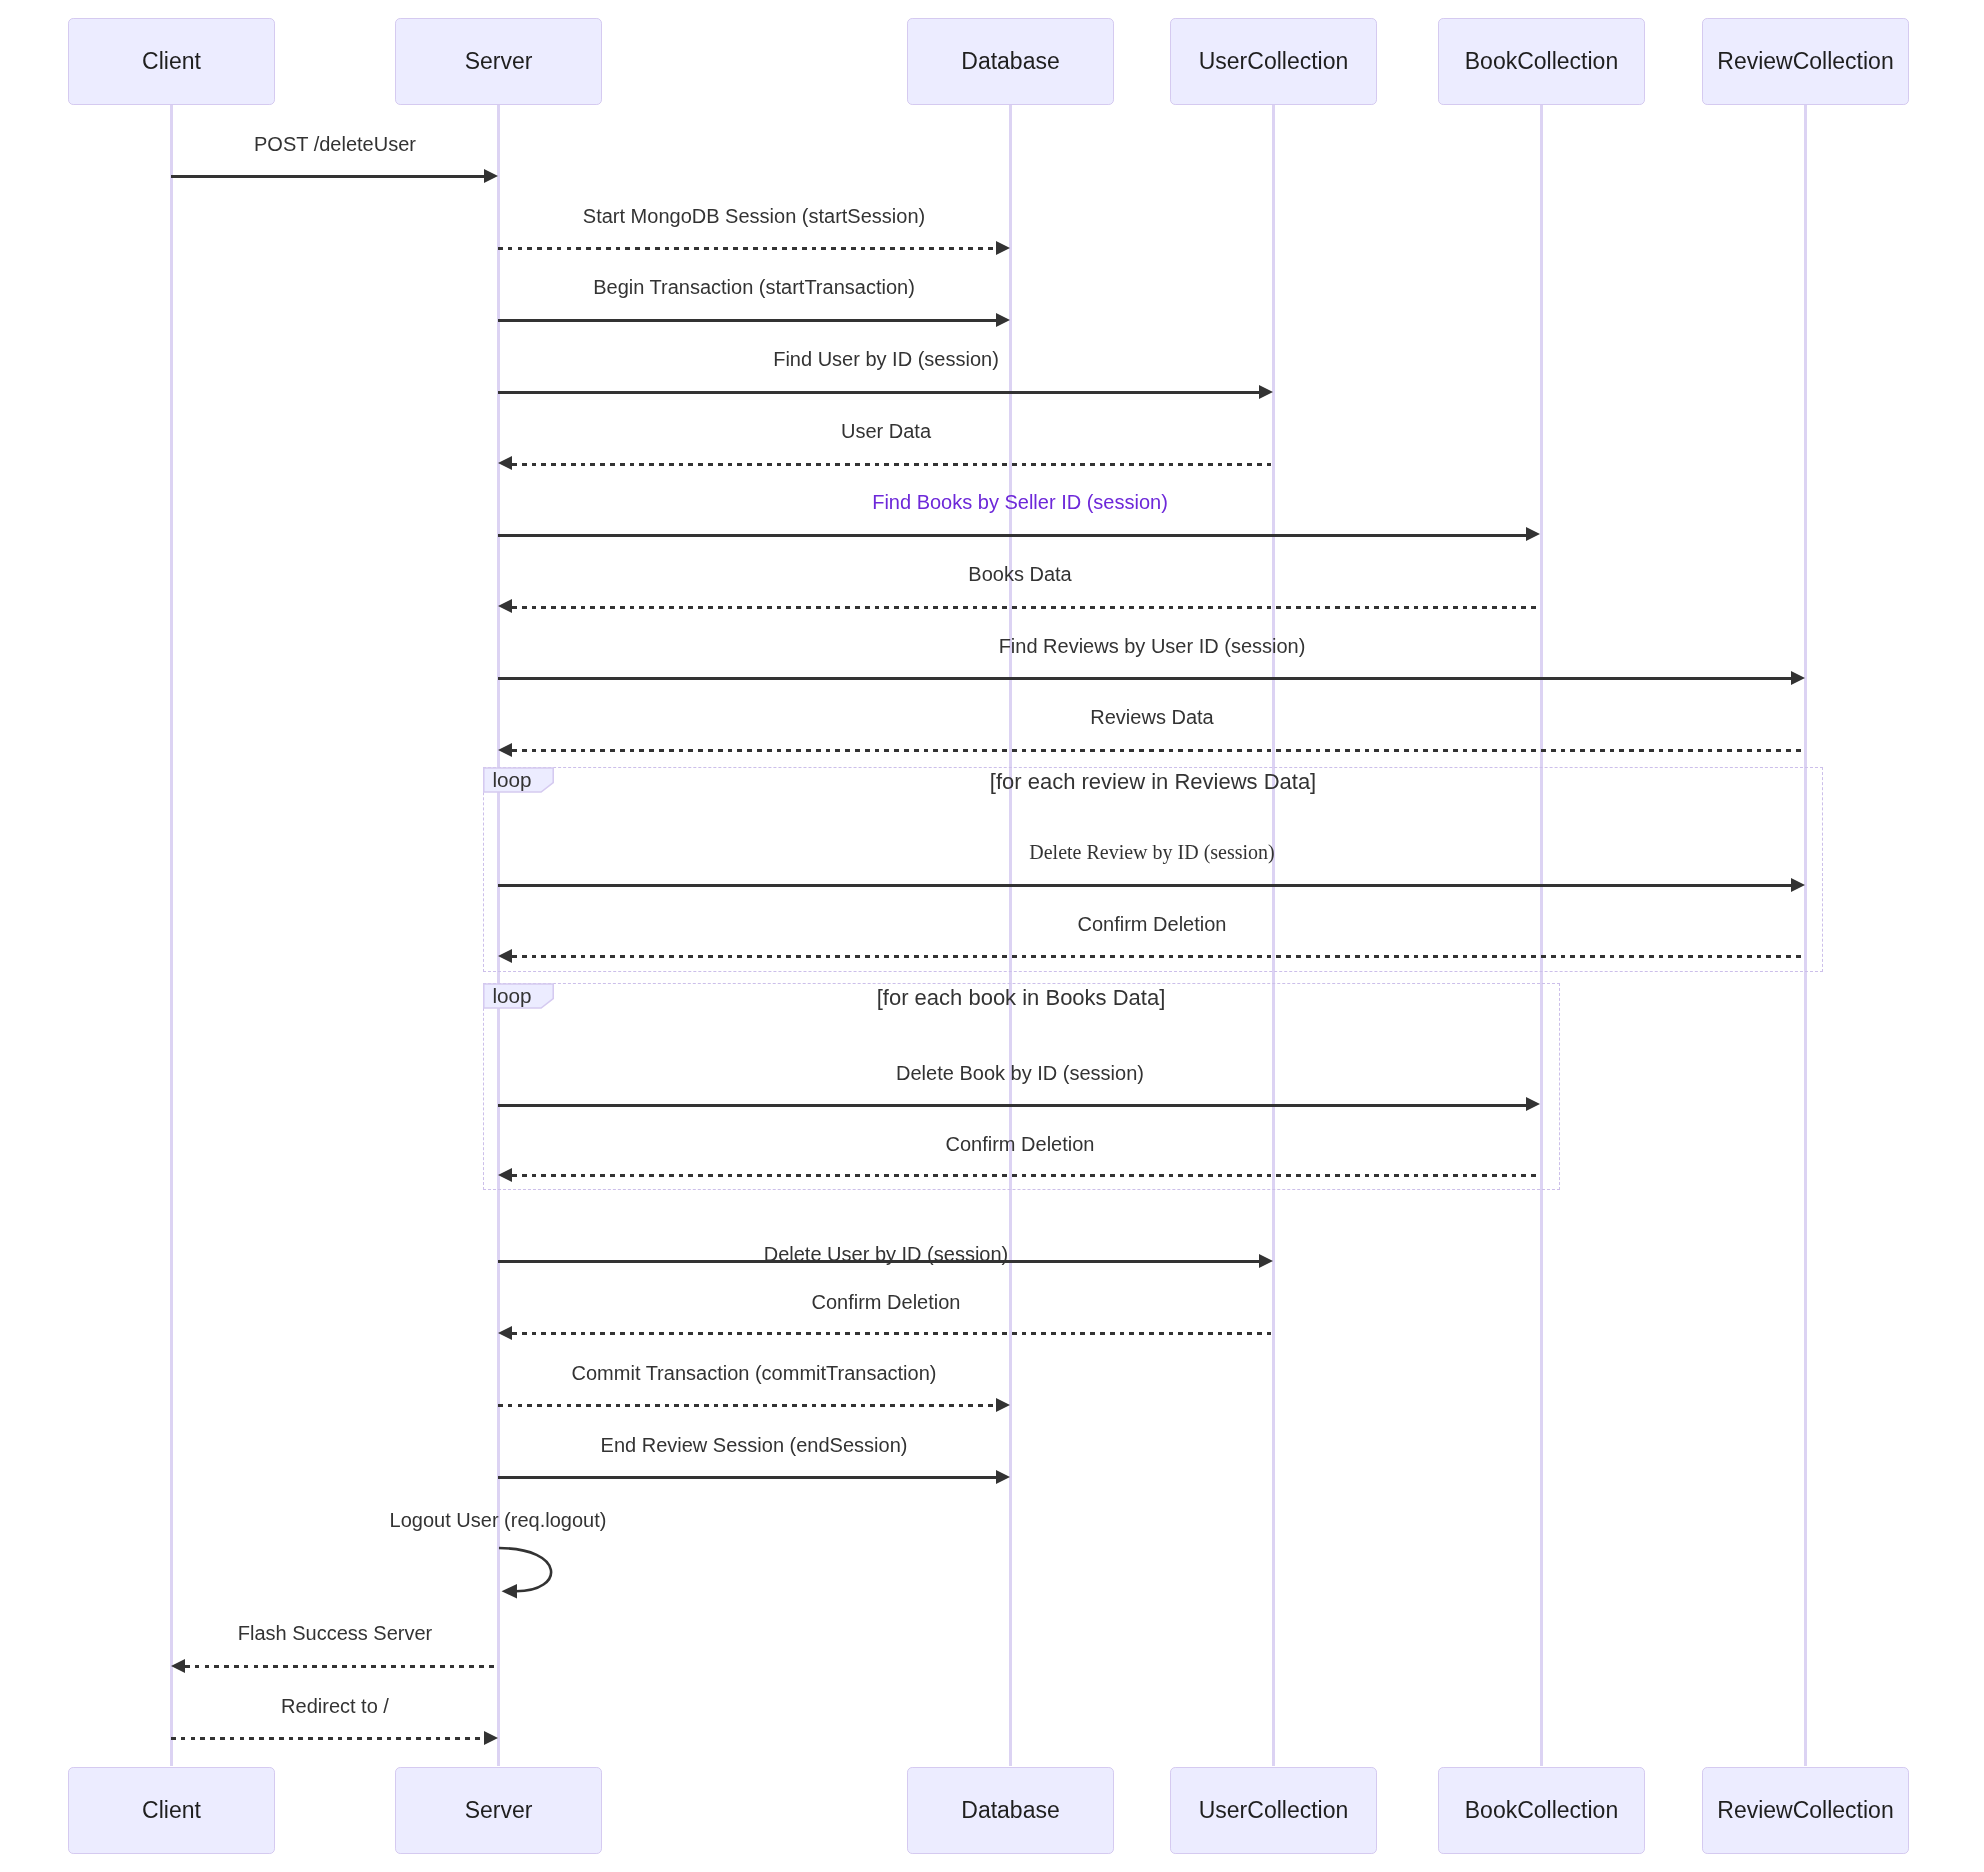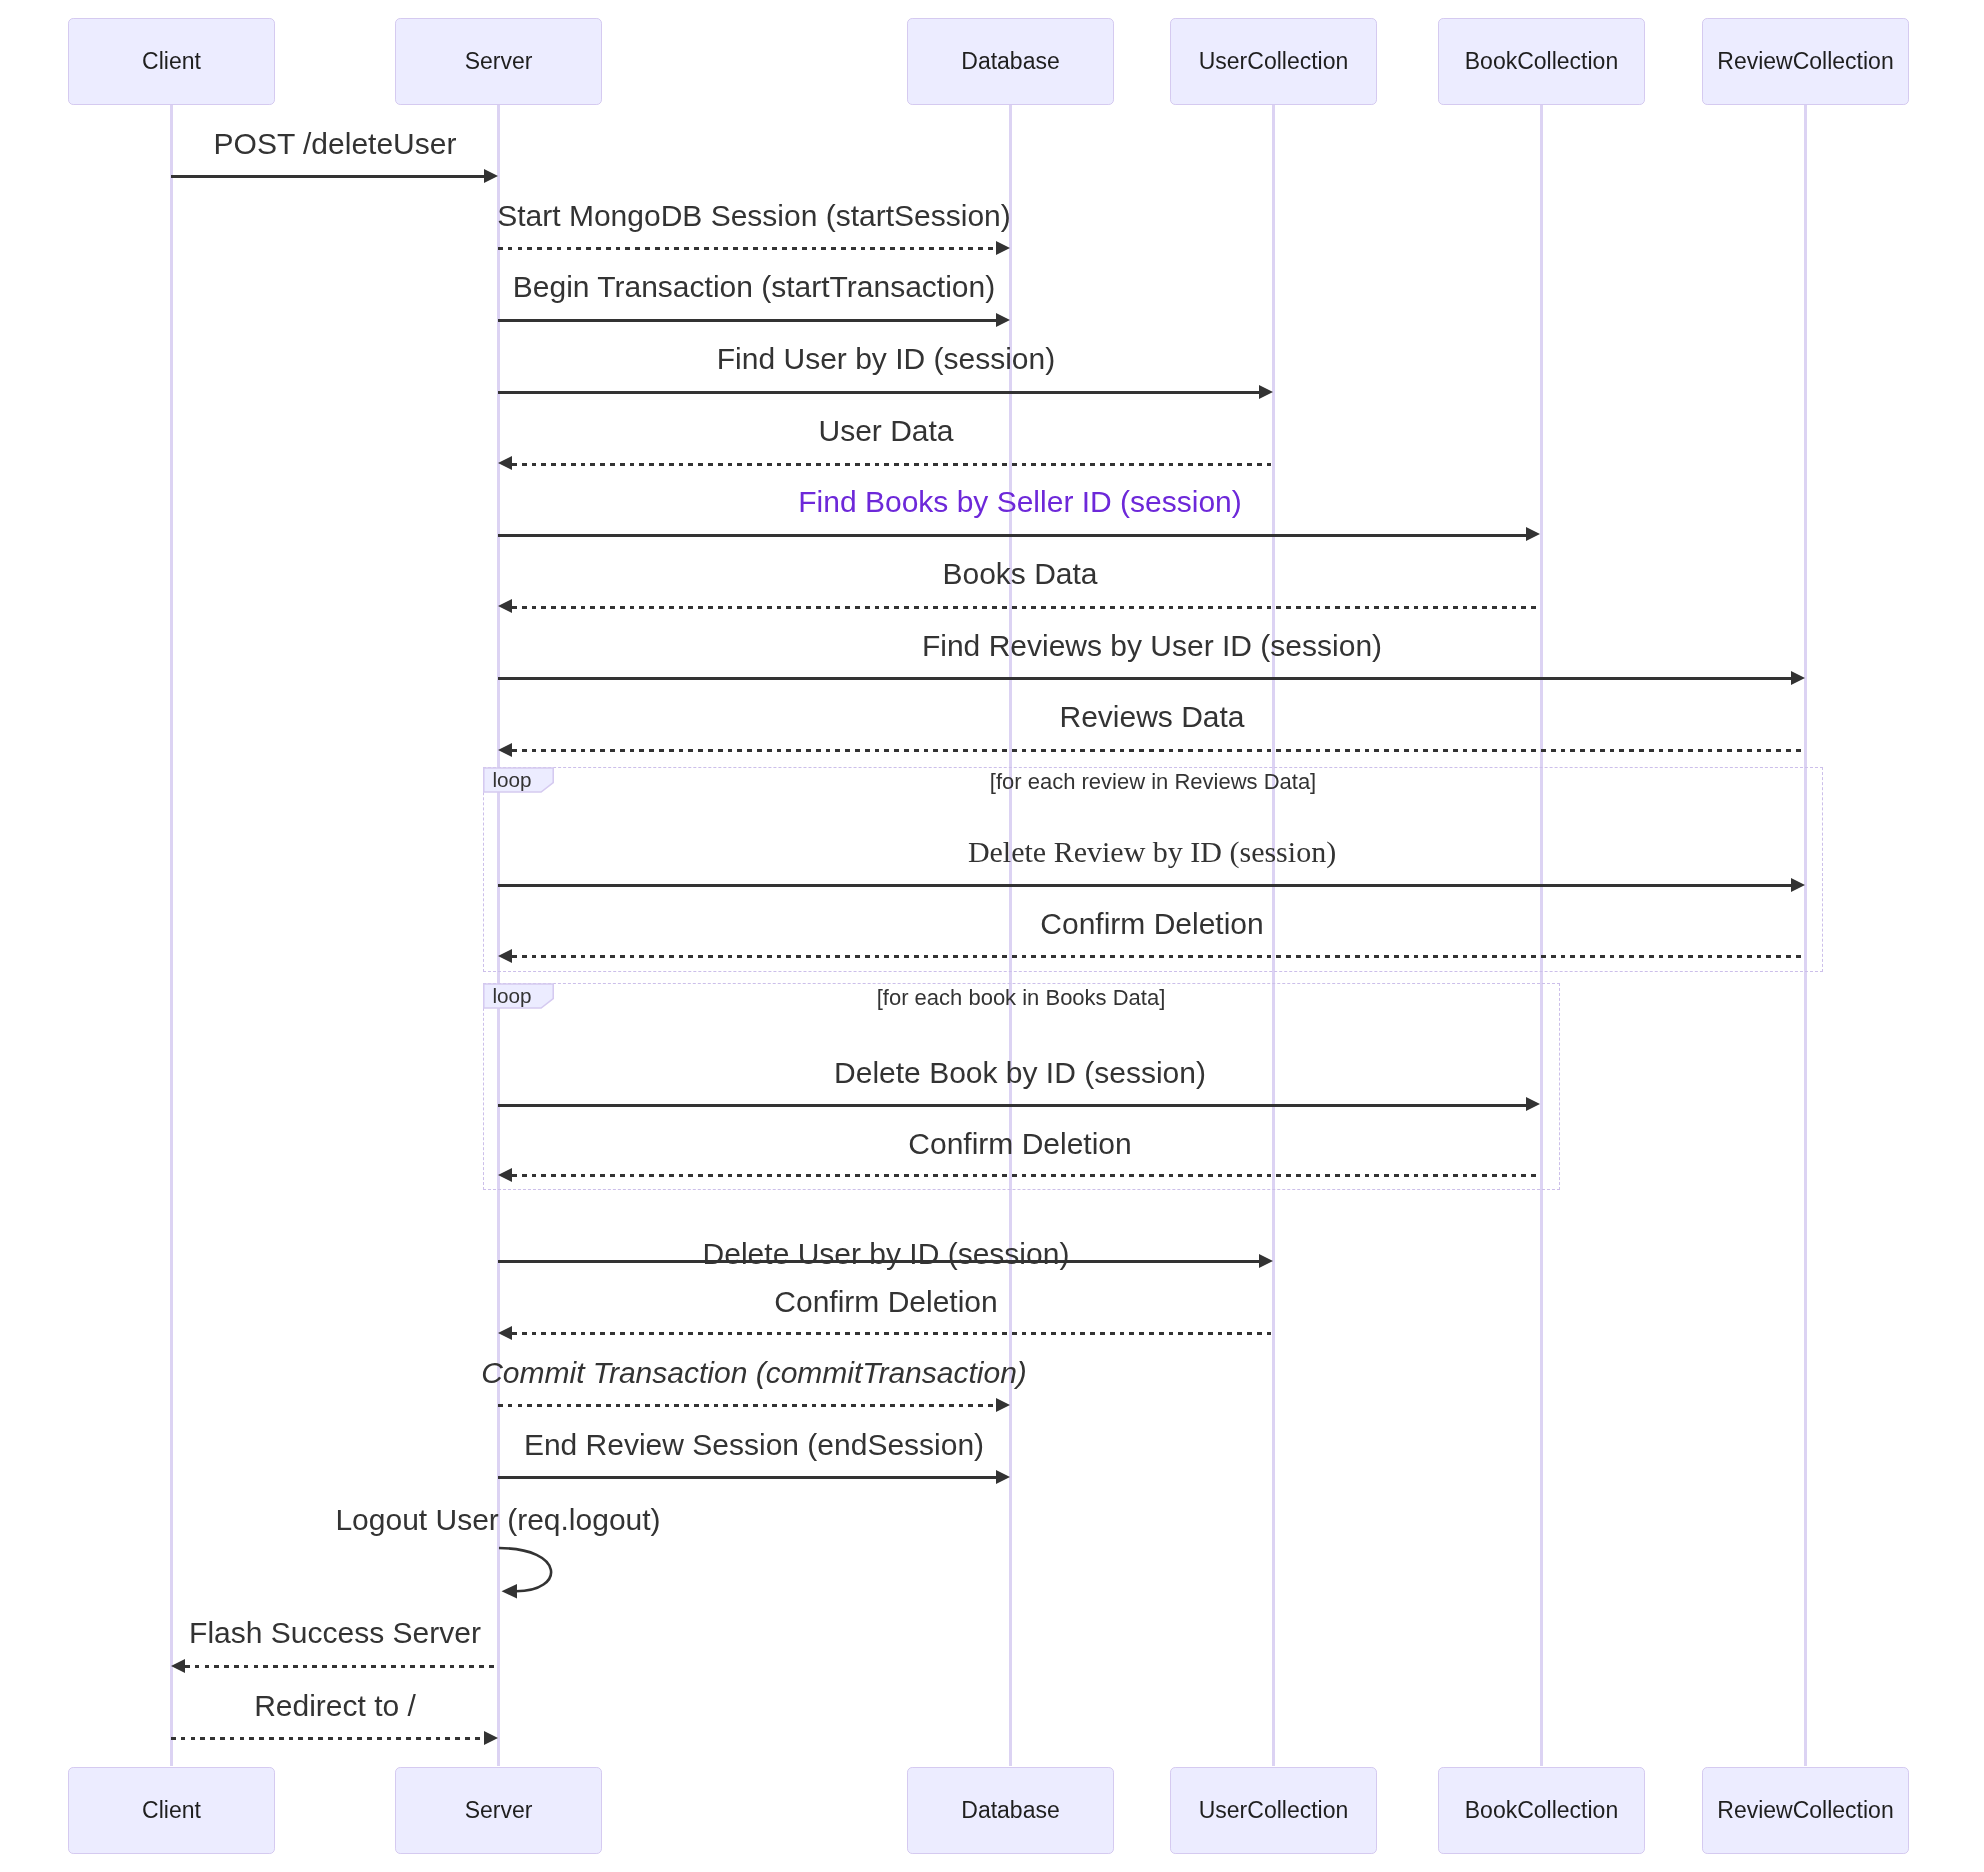--- a/index.html
+++ b/index.html
@@ -20,21 +20,21 @@
     z-index:5;
   }
   .lifeline{
     position:absolute;
     width:2.6px;
     z-index:1;
   }
   .msg-label{
     position:absolute;
     transform:translate(-50%,-50%);
-    font-size:30px;
+    font-size:20px;
     white-space:nowrap;
     z-index:4;
   }
   .msg-line{
     position:absolute;
     height:2.6px;
     z-index:3;
   }
   .arrow-head{
     position:absolute;
@@ -145,21 +145,21 @@
     <div class="arrow-head" style="top: 1097px; left: 1526px; border-left: 14.5px solid rgb(51, 51, 51);"></div>
     <div class="msg-label" style="left: 1020px; top: 1144px; color: rgb(51, 51, 51);">Confirm Deletion</div>
     <div class="msg-line msg-line-dashed" style="left: 512px; top: 1174px; width: 1029px; background: repeating-linear-gradient(to right, rgb(51, 51, 51) 0px, rgb(51, 51, 51) 4.7px, transparent 4.7px, transparent 9.8px);"></div>
     <div class="arrow-head" style="top: 1168px; left: 498px; border-right: 14.5px solid rgb(51, 51, 51);"></div>
     <div class="msg-label" style="left: 886px; top: 1230px; color: rgb(51, 51, 51); margin-top: 24px;">Delete User by ID (session)</div>
     <div class="msg-line msg-line-solid" style="left: 498px; top: 1260px; width: 762px; background: rgb(51, 51, 51);"></div>
     <div class="arrow-head" style="top: 1254px; left: 1259px; border-left: 14.5px solid rgb(51, 51, 51);"></div>
     <div class="msg-label" style="left: 886px; top: 1302px; color: rgb(51, 51, 51);">Confirm Deletion</div>
     <div class="msg-line msg-line-dashed" style="left: 512px; top: 1332px; width: 762px; background: repeating-linear-gradient(to right, rgb(51, 51, 51) 0px, rgb(51, 51, 51) 4.7px, transparent 4.7px, transparent 9.8px);"></div>
     <div class="arrow-head" style="top: 1326px; left: 498px; border-right: 14.5px solid rgb(51, 51, 51);"></div>
-    <div class="msg-label" style="left: 754px; top: 1373px; color: rgb(51, 51, 51); font-style: italic;">Commit Transaction (commitTransaction)</div>
+    <div class="msg-label" style="left: 754px; top: 1373px; color: rgb(51, 51, 51);">Commit Transaction (commitTransaction)</div>
     <div class="msg-line msg-line-dashed" style="left: 498px; top: 1404px; width: 498px; background: repeating-linear-gradient(to right, rgb(51, 51, 51) 0px, rgb(51, 51, 51) 4.7px, transparent 4.7px, transparent 9.8px);"></div>
     <div class="arrow-head" style="top: 1398px; left: 996px; border-left: 14.5px solid rgb(51, 51, 51);"></div>
     <div class="msg-label" style="left: 754px; top: 1445px; color: rgb(51, 51, 51);">End Review Session (endSession)</div>
     <div class="msg-line msg-line-solid" style="left: 498px; top: 1476px; width: 498px; background: rgb(51, 51, 51);"></div>
     <div class="arrow-head" style="top: 1470px; left: 996px; border-left: 14.5px solid rgb(51, 51, 51);"></div>
     <div class="msg-label" style="left: 498px; top: 1520px; color: rgb(51, 51, 51);">Logout User (req.logout)</div>
     <div class="self-arc" style="left: 497px; top: 1545px; width: 78px; height: 54px;"><svg width="78" height="54" viewBox="0 0 150 105">
         <path d="M 3 6 C 132 6, 132 90, 36 90" fill="none" stroke="#333333" stroke-width="5"></path>
         <polygon points="38,76 38,104 8,90" fill="#333333"></polygon>
       </svg></div>

